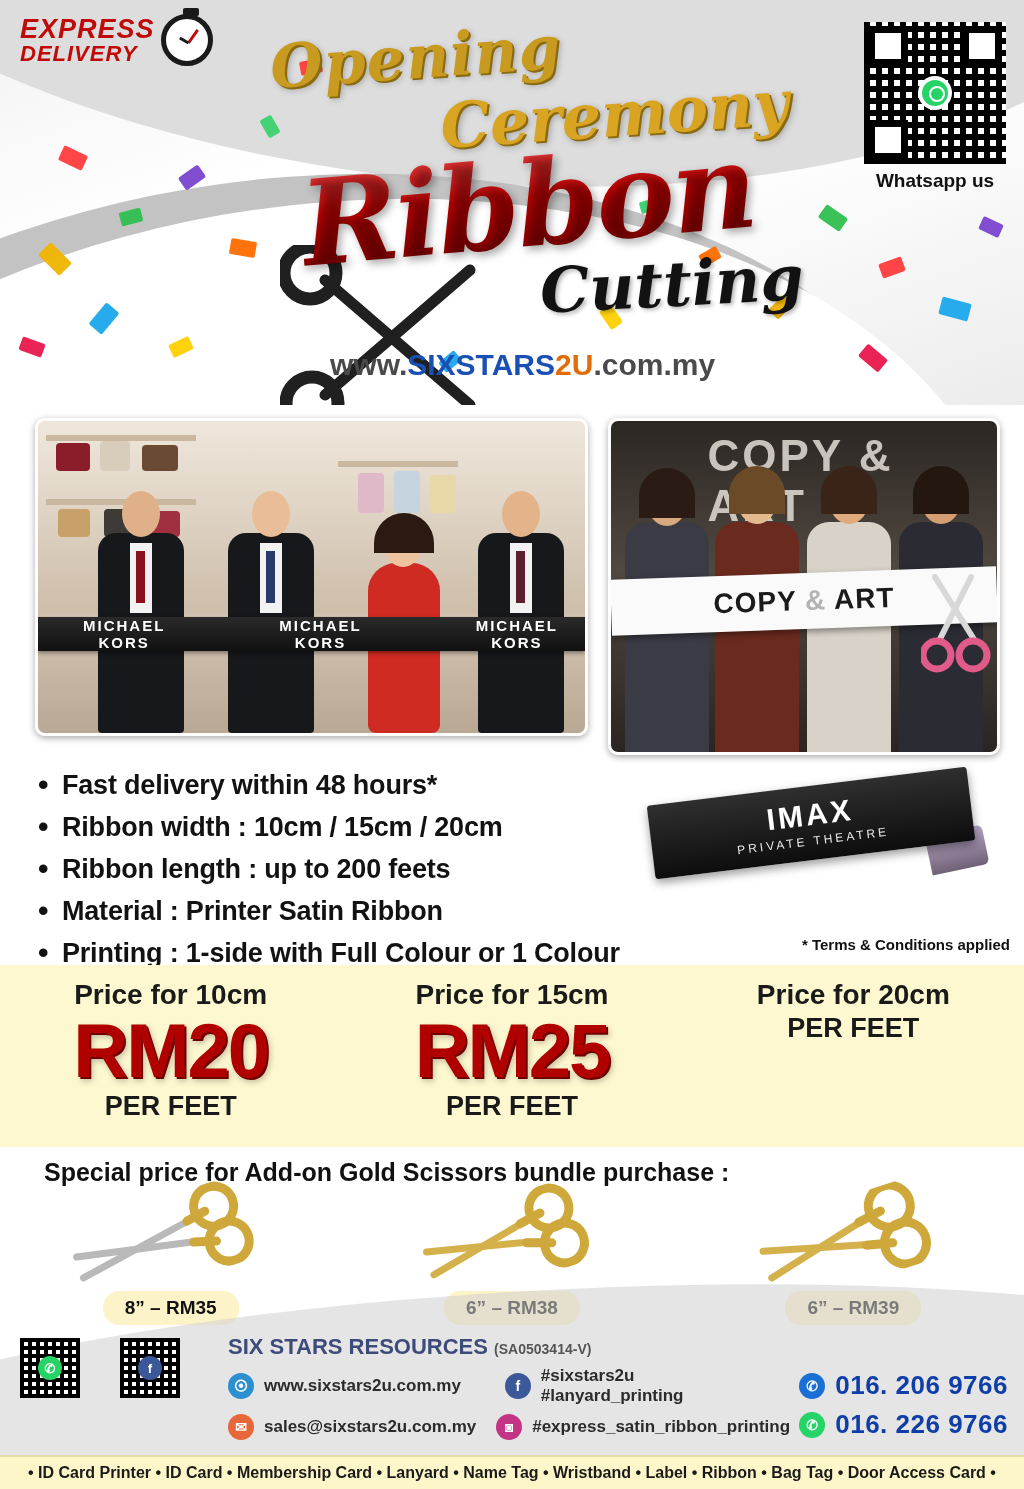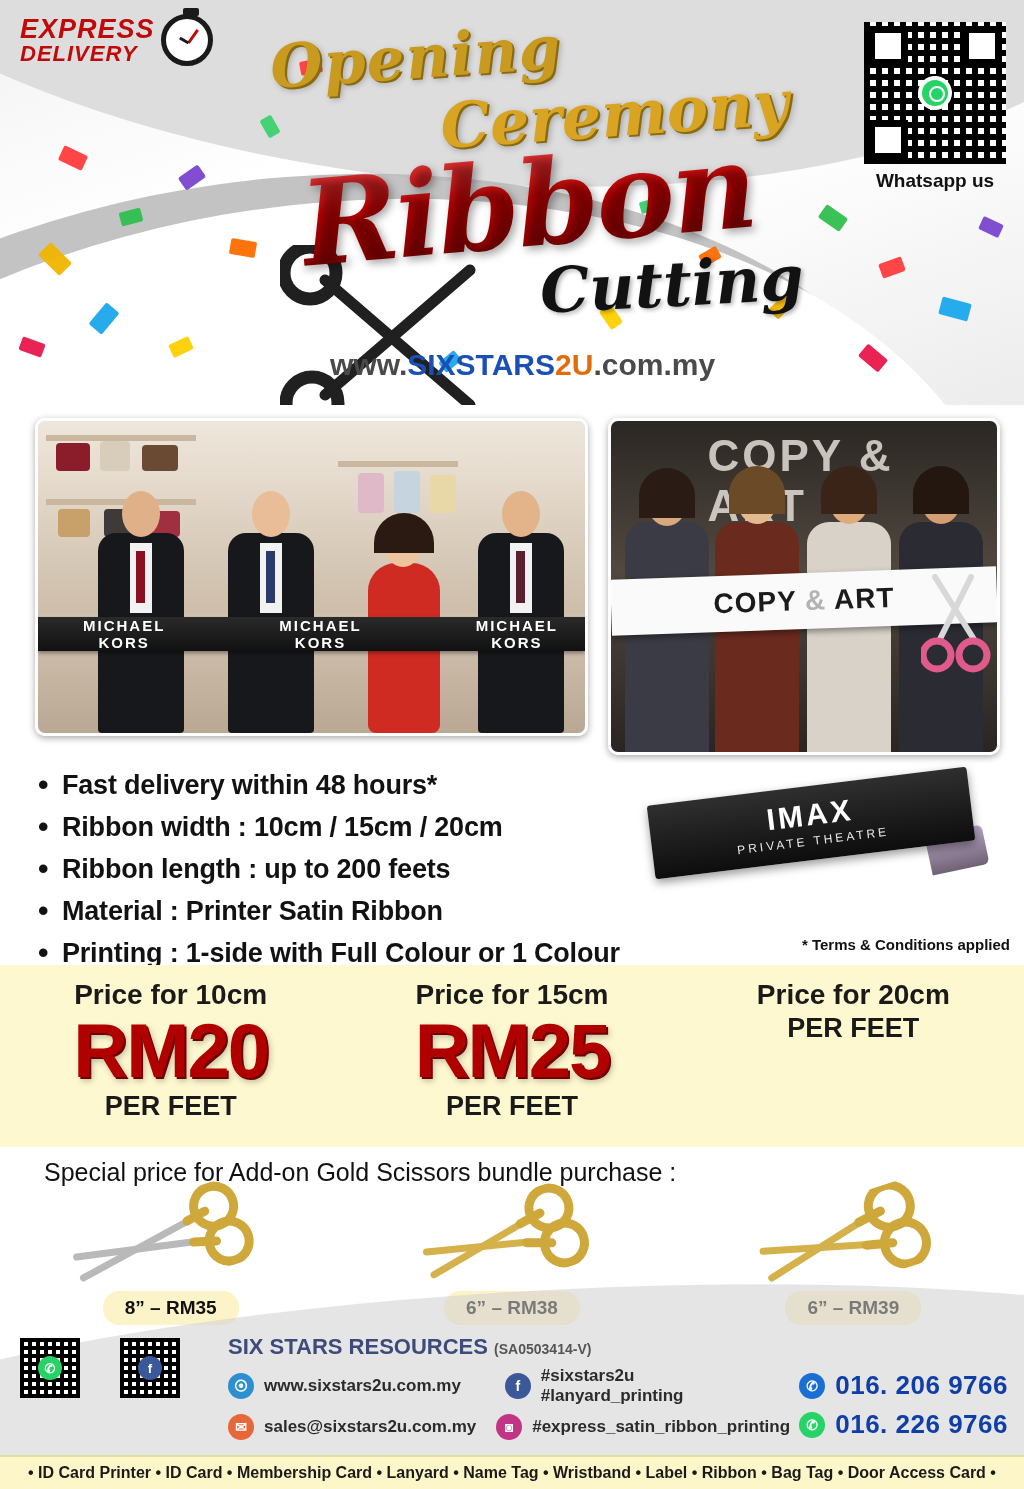--- a/index.html
+++ b/index.html
@@ -250,21 +250,21 @@
     font-size: 76px; font-weight: bold; line-height: 1.0; margin-top: 2px;
     color: #b00000;
     text-shadow: 2px 2px 0 #6e0000, 3px 4px 6px rgba(0,0,0,.25);
     letter-spacing: -2px;
   }
   .price-col .punit { font-size: 27px; font-weight: bold; color: #1a1a1a; margin-top: 2px; }
 
   
   .bundle-title {
     position: absolute; left: 44px; top: 1158px;
-    font-size: 25px; font-weight: normal; color: #111; text-align: center;
+    font-size: 25px; font-weight: bold; color: #111; text-align: center;
   }
   .bundle-row {
     position: absolute; left: 0; top: 1195px; width: 1024px; height: 130px;
     display: flex;
   }
   .bundle-item { flex: 1; position: relative; text-align: center; }
   .sciss { position: absolute; left: 50%; transform: translateX(-50%) rotate(-18deg); top: 2px; }
   .bundle-tag {
     position: absolute; left: 50%; transform: translateX(-50%); bottom: 0;
     background: #fdf3c9; border-radius: 16px; padding: 6px 22px;

